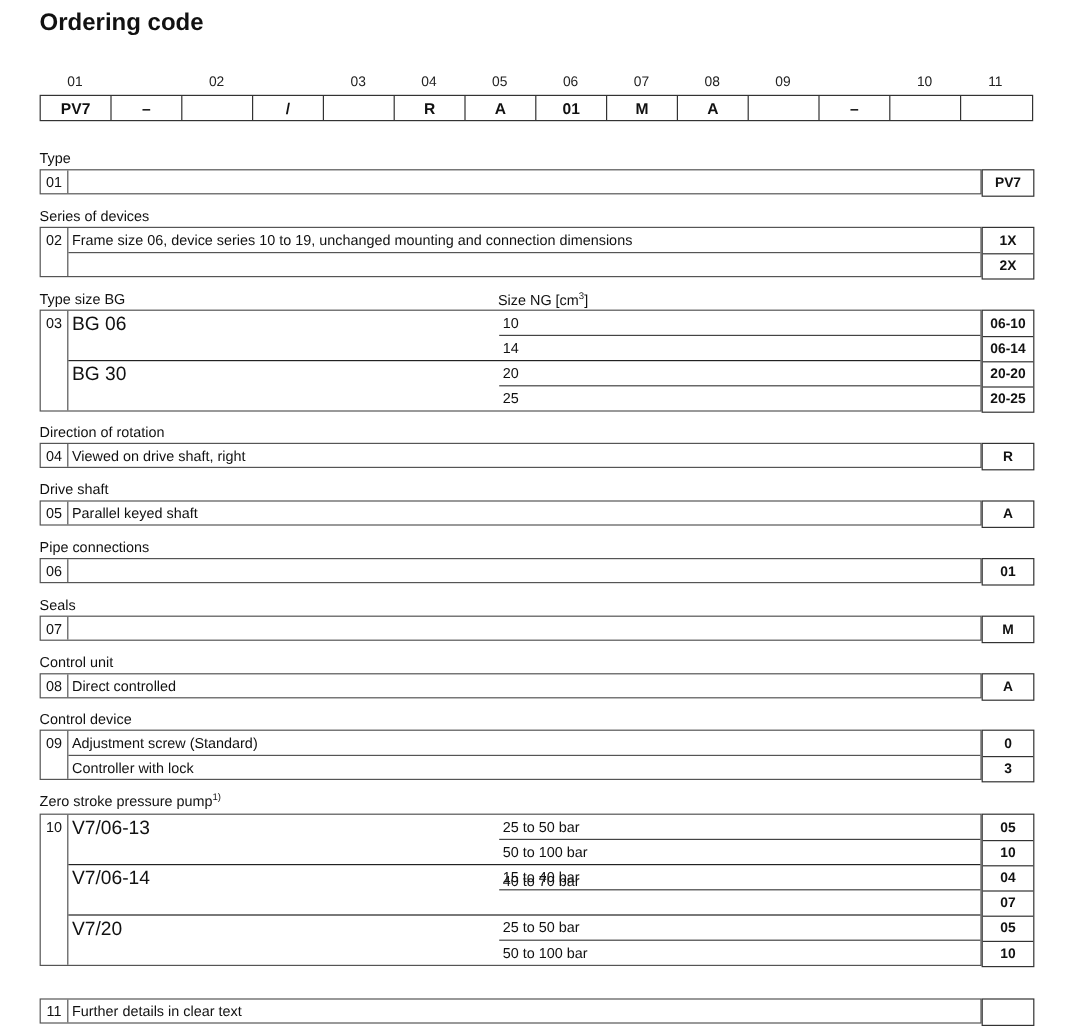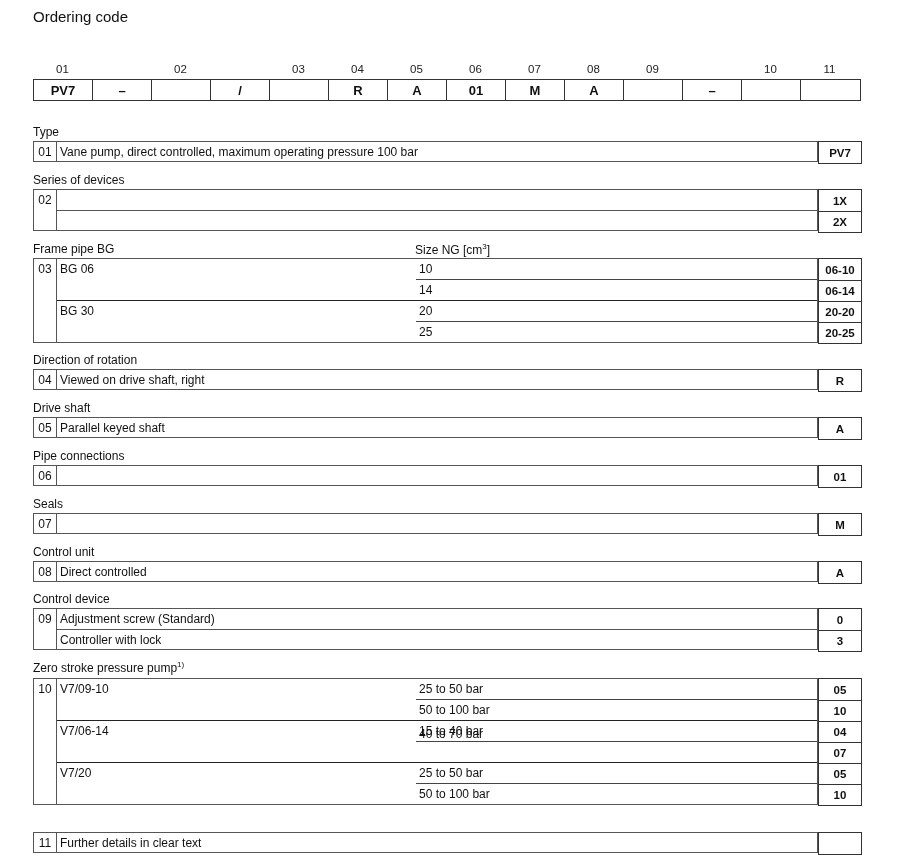--- a/index.html
+++ b/index.html
@@ -1,18 +1,18 @@
 <!DOCTYPE html>
 <html><head>
 <meta charset="utf-8">
 <style>
   html, body { margin: 0; padding: 0; background: #ffffff; }
   body { width: 900px; height: 861px; position: relative; overflow: hidden;
          font-family: "Liberation Sans", sans-serif; color: #111; }
-  .title { position: absolute; left: 33px; top: 8px; font-size: 15px; font-weight: normal; }
+  .title { position: absolute; left: 33px; top: 8px; font-size: 20px; font-weight: bold; }
 
   
   .code-labels { position: absolute; left: 33px; top: 63px; width: 829px; height: 16px; }
   .code-labels span { position: absolute; font-size: 11.5px; color: #222; width: 59px; text-align: center; }
   .strip { position: absolute; left: 33px; top: 79px; height: 22px; display: flex;
            border: 1.5px solid #333; box-sizing: border-box; }
   .strip .cell { width: 59px; box-sizing: border-box; border-right: 1.5px solid #333;
                  display: flex; align-items: center; justify-content: center;
                  font-size: 13px; font-weight: bold; }
   .strip .cell:last-child { border-right: none; }
@@ -21,21 +21,21 @@
   .section-title sup { font-size: 8px; }
 
   .tbl { position: absolute; left: 33px; width: 785px; box-sizing: border-box;
          border: 1.5px solid #555; }
   .num { position: absolute; left: 0; top: 0; width: 23px; height: 100%; border-right: 1.5px solid #555;
          box-sizing: border-box; font-size: 12px; padding-top: 3px; text-align: center; }
   .desc { position: absolute; left: 26px; top: 3px; font-size: 12px; }
   .sep { position: absolute; left: 23px; right: 0; height: 0; border-top: 1.5px solid #555; }
   .sep-ng { position: absolute; left: 382px; right: 0; height: 0; border-top: 1.5px solid #444; }
   .ng { position: absolute; left: 385px; font-size: 12px; }
-  .rowtext { position: absolute; left: 26px; font-size: 12px; }
+  .rowtext { position: absolute; left: 26px; font-size: 16px; }
 
   .codecol { position: absolute; left: 818px; width: 44px; box-sizing: border-box; border: 1.5px solid #333; }
   .codecol .c { height: 21px; box-sizing: border-box; border-top: 1.5px solid #333;
                 display: flex; align-items: center; justify-content: center;
                 font-size: 11.5px; font-weight: bold; }
   .codecol .c:first-child { border-top: none; }
 </style>
 </head>
 <body>
 
@@ -67,37 +67,37 @@
   <div class="cell">A</div>
   <div class="cell"></div>
   <div class="cell">–</div>
   <div class="cell"></div>
   <div class="cell"></div>
 </div>
 
 <div class="section-title" style="top:125px">Type</div>
 <div class="tbl" style="top:141px;height:21px">
   <div class="num">01</div>
-  <div class="desc">Vane pump, direct controlled, maximum operating pressure 100 bar</div>
 </div>
 <div class="codecol" style="top:141px">
   <div class="c">PV7</div>
 </div>
 
 <div class="section-title" style="top:173px">Series of devices</div>
 <div class="tbl" style="top:189px;height:42px">
   <div class="num">02</div>
+  <div class="desc" style="top:3px">Frame size 06, device series 10 to 19, unchanged mounting and connection dimensions</div>
   <div class="sep" style="top:19.5px"></div>
 </div>
 <div class="codecol" style="top:189px">
   <div class="c">1X</div>
   <div class="c">2X</div>
 </div>
 
-<div class="section-title" style="top:242px">Frame pipe BG</div>
+<div class="section-title" style="top:242px">Type size BG</div>
 <div class="section-title" style="top:242px;left:415px"><span>Size NG [cm</span><sup>3</sup><span>]</span></div>
 <div class="tbl" style="top:258px;height:85px">
   <div class="num">03</div>
   <div class="rowtext" style="top:3px">BG 06</div>
   <div class="ng" style="top:3px">10</div>
   <div class="sep-ng" style="top:19.5px"></div>
   <div class="ng" style="top:24px">14</div>
   <div class="sep" style="top:40.5px;border-top-color:#222"></div>
   <div class="rowtext" style="top:45px">BG 30</div>
   <div class="ng" style="top:45px">20</div>
@@ -162,21 +162,21 @@
   <div class="desc" style="top:24px">Controller with lock</div>
 </div>
 <div class="codecol" style="top:608px">
   <div class="c">0</div>
   <div class="c">3</div>
 </div>
 
 <div class="section-title" style="top:660px"><span>Zero stroke pressure pump</span><sup>1)</sup></div>
 <div class="tbl" style="top:678px;height:127px">
   <div class="num">10</div>
-  <div class="rowtext" style="top:3px">V7/09-10</div>
+  <div class="rowtext" style="top:3px">V7/06-13</div>
   <div class="ng" style="top:3px">25 to 50 bar</div>
   <div class="sep-ng" style="top:19.5px"></div>
   <div class="ng" style="top:24px">50 to 100 bar</div>
   <div class="sep" style="top:40.5px;border-top-color:#222"></div>
   <div class="rowtext" style="top:45px">V7/06-14</div>
   <div class="ng" style="top:45px">15 to 40 bar</div>
   <div class="sep-ng" style="top:61.5px"></div>
   <div class="ng" style="top:48px">40 to 70 bar</div>
   <div class="sep" style="top:82.5px;border-top-color:#222"></div>
   <div class="rowtext" style="top:87px">V7/20</div>

